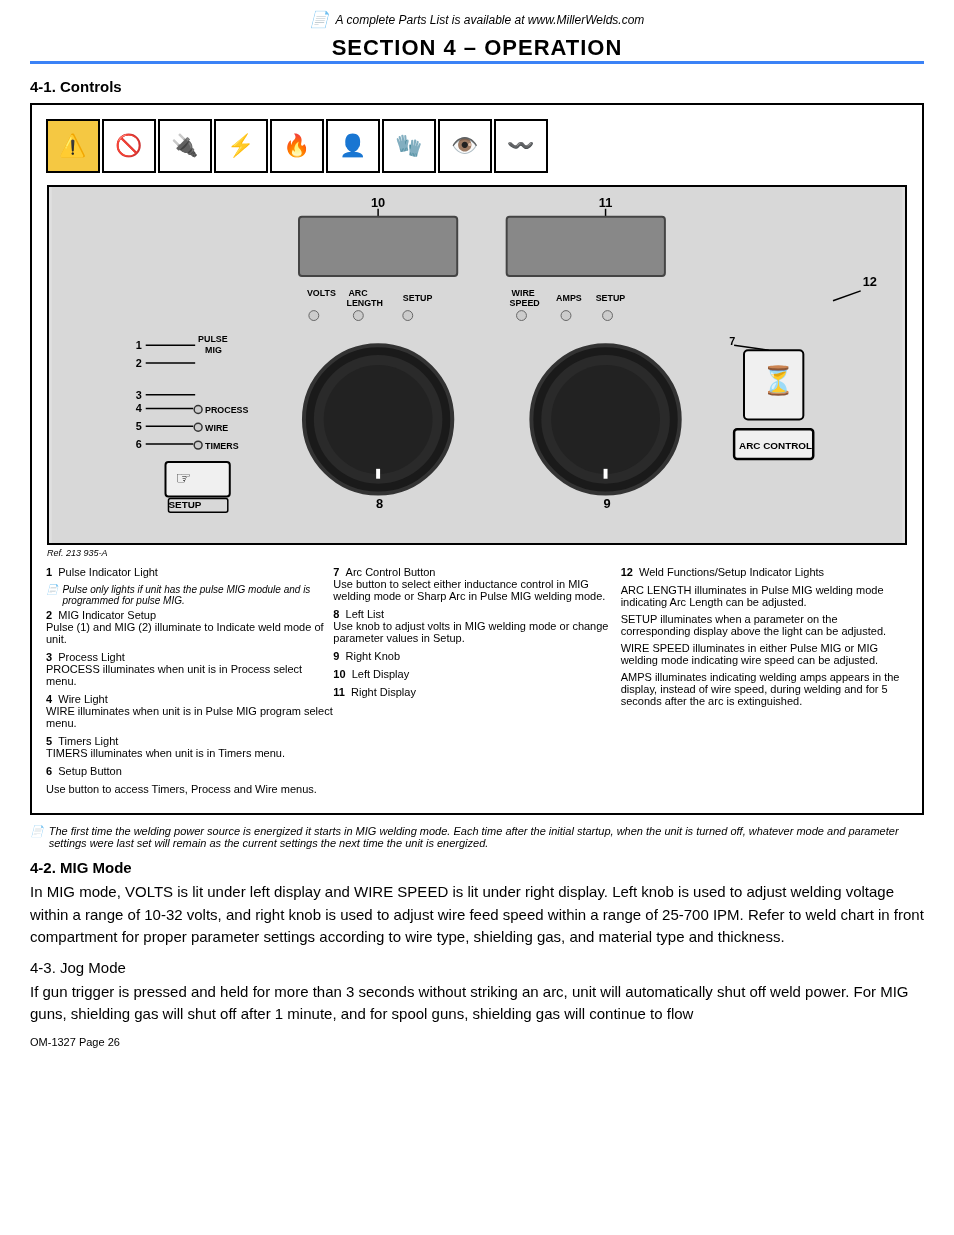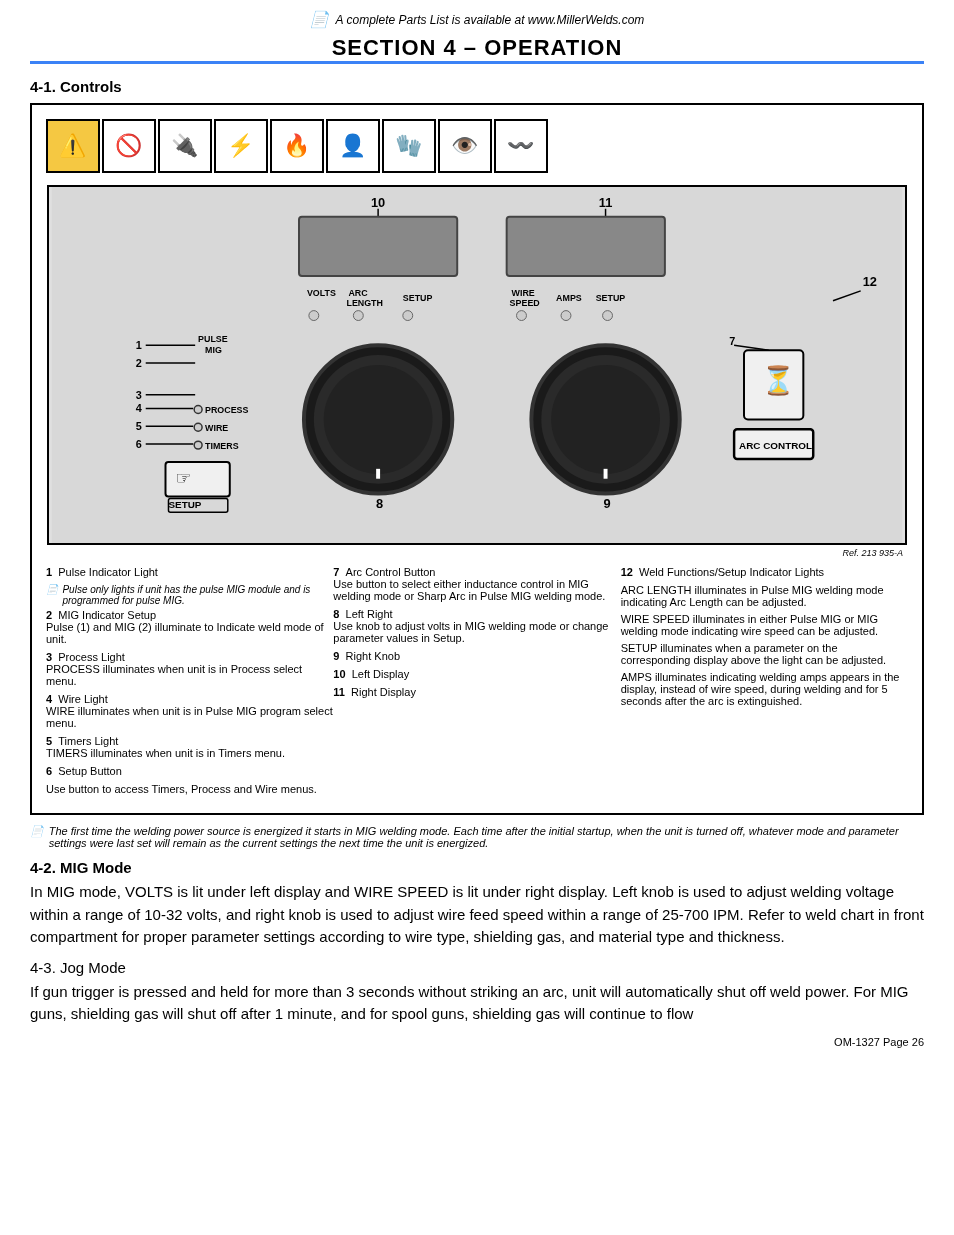--- a/index.html
+++ b/index.html
@@ -62,21 +62,20 @@
       font-size: 22px;
       background: #fff;
     }
     .safety-icon-box.warning {
       background: #f5c842;
     }
     
     .ref-text {
       font-size: 9px;
       font-style: italic;
-      text-align: right;
       padding-right: 4px;
     }
     
     .desc-columns {
       display: grid;
       grid-template-columns: 1fr 1fr 1fr;
       padding: 8px 4px;
       font-size: 11px;
     }
     .desc-col {}
@@ -114,21 +113,20 @@
       margin-top: 10px;
     }
     .body-text {
       font-size: 15px;
       line-height: 1.5;
       margin-bottom: 8px;
     }
     .footer-bar {
       font-size: 11px;
       margin-top: 10px;
-      text-align: right;
     }
   </style>
 </head>
 <body>
 
 <div class="top-note">
   <span class="page-icon">📄</span>
   <em>A complete Parts List is available at www.MillerWelds.com</em>
 </div>
 
@@ -274,41 +272,41 @@
       </div>
       <div>Use button to access Timers, Process and Wire menus.</div>
     </div>
 
     <div class="desc-col">
       <div class="desc-item">
         <span class="item-num">7</span>&nbsp;&nbsp;<span>Arc Control Button</span>
         <div>Use button to select either inductance control in MIG welding mode or Sharp Arc in Pulse MIG welding mode.</div>
       </div>
       <div class="desc-item">
-        <span class="item-num">8</span>&nbsp;&nbsp;<span>Left Right</span>
+        <span class="item-num">8</span>&nbsp;&nbsp;<span>Left List</span>
         <div>Use knob to adjust volts in MIG welding mode or change parameter values in Setup.</div>
       </div>
       <div class="desc-item">
         <span class="item-num">9</span>&nbsp;&nbsp;<span>Right Knob</span>
       </div>
       <div class="desc-item">
         <span class="item-num">10</span>&nbsp;&nbsp;<span>Left Display</span>
       </div>
       <div class="desc-item">
         <span class="item-num">11</span>&nbsp;&nbsp;<span>Right Display</span>
       </div>
     </div>
 
     <div class="desc-col">
       <div class="desc-item">
         <span class="item-num">12</span>&nbsp;&nbsp;<span>Weld Functions/Setup Indicator Lights</span>
       </div>
       <div style="margin-bottom:5px;">ARC LENGTH illuminates in Pulse MIG welding mode indicating Arc Length can be adjusted.</div>
+      <div style="margin-bottom:5px;">SETUP illuminates when a parameter on the corresponding display above the light can be adjusted.</div>
       <div style="margin-bottom:5px;">WIRE SPEED illuminates in either Pulse MIG or MIG welding mode indicating wire speed can be adjusted.</div>
-      <div style="margin-bottom:5px;">SETUP illuminates when a parameter on the corresponding display above the light can be adjusted.</div>
       <div>AMPS illuminates indicating welding amps appears in the display, instead of wire speed, during welding and for 5 seconds after the arc is extinguished.</div>
     </div>
   </div>
 </div>
 
 <div class="bottom-note">
   <span>📄</span>
   <em>The first time the welding power source is energized it starts in MIG welding mode. Each time after the initial startup, when the unit is turned off, whatever mode and parameter settings were last set will remain as the current settings the next time the unit is energized.</em>
 </div>
 

